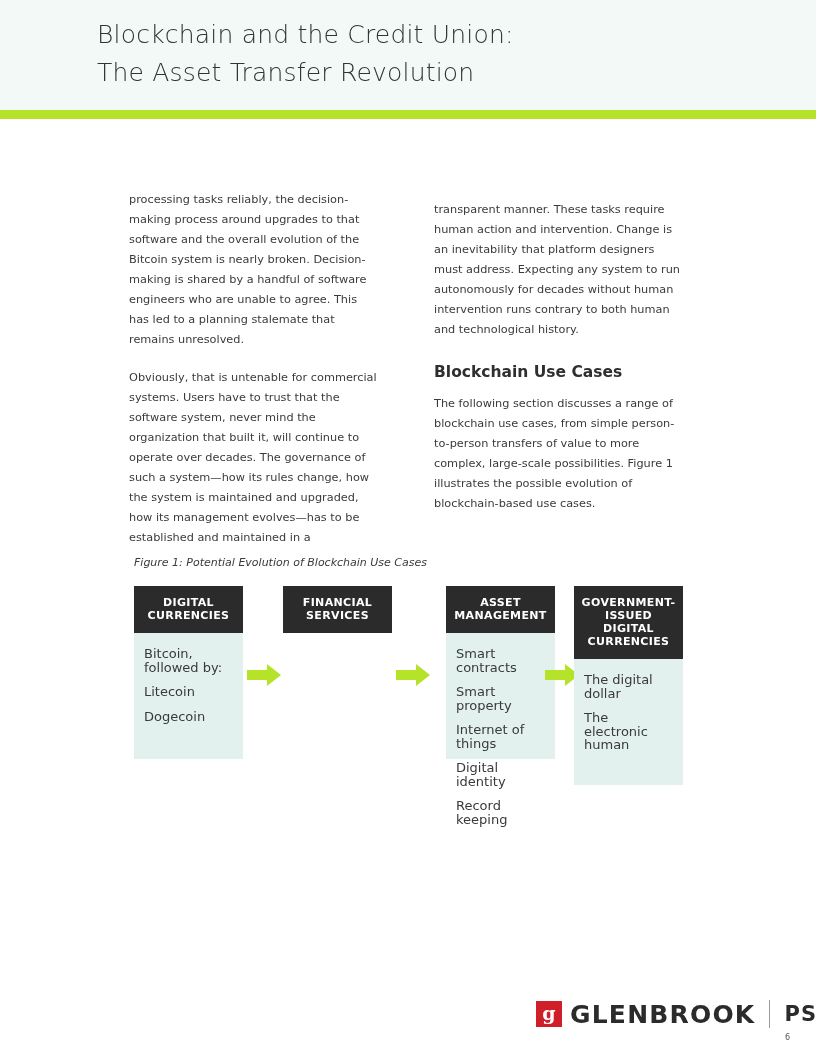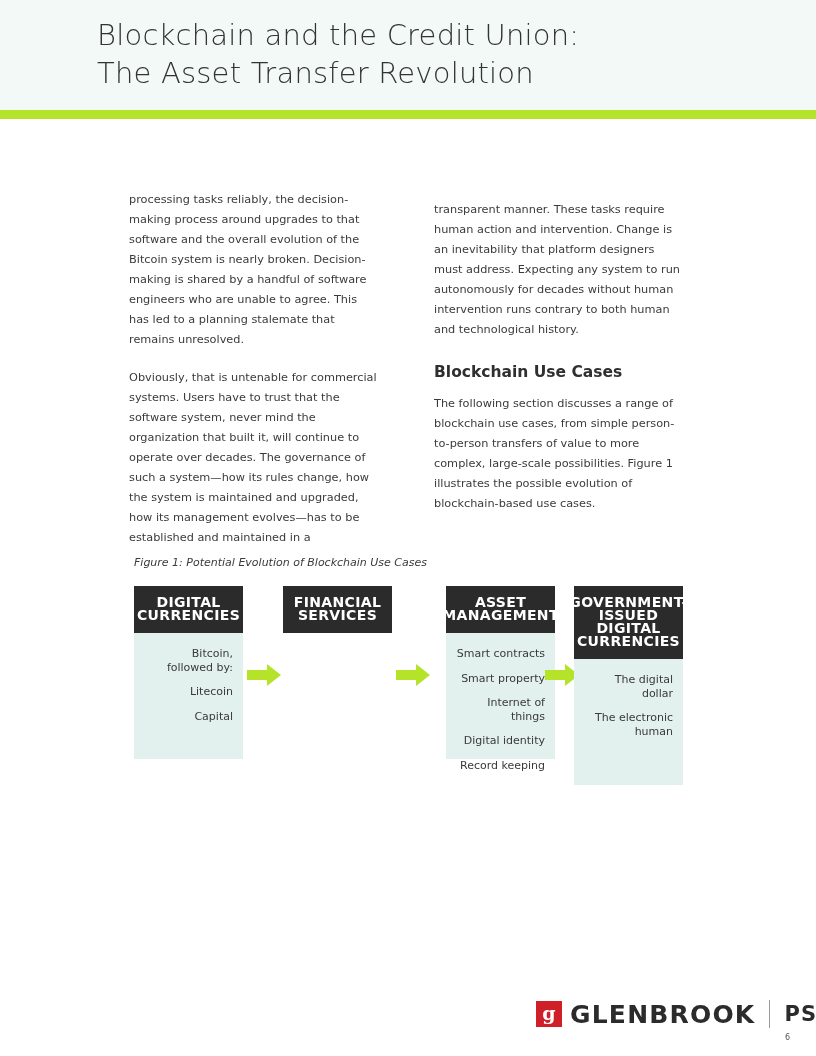--- a/index.html
+++ b/index.html
@@ -30,21 +30,21 @@
     height: 9px;
     background: #b4e32a;
   }
   #doc-title {
     position: absolute;
     left: 97px;
     top: 16px;
     width: 660px;
     font-family: "DejaVu Sans", sans-serif;
     font-weight: 300;
-    font-size: 29px;
+    font-size: 25px;
     line-height: 38px;
     color: #333333;
     letter-spacing: 0.2px;
   }
   #doc-title .line { display: block; }
 
   
   .col {
     position: absolute;
     font-family: "DejaVu Sans", sans-serif;
@@ -85,45 +85,44 @@
   }
   .fig-col {
     position: absolute;
     top: 0;
     width: 109px;
   }
   .fig-col-head {
     background: #2b2b2b;
     color: #ffffff;
     font-family: "DejaVu Sans", sans-serif;
-    font-size: 14px;
+    font-size: 11px;
     font-weight: 600;
     letter-spacing: 0.35px;
     text-align: center;
     padding: 10px 6px 11px 6px;
     line-height: 13px;
     min-height: 26px;
     box-sizing: border-box;
     display: flex;
     align-items: center;
     justify-content: center;
   }
   .fig-col-body {
     background: #e2f1ee;
     padding: 14px 10px 14px 10px;
     box-sizing: border-box;
     height: 126px;
   }
   .fig-item {
     font-family: "DejaVu Sans", sans-serif;
-    font-size: 11px;
+    font-size: 13px;
     color: #3a3a3a;
     line-height: 13.5px;
     margin-bottom: 11px;
-    text-align: right;
   }
   .fig-item:last-child { margin-bottom: 0; }
 
   .arrow {
     position: absolute;
     top: 78px;
     width: 34px;
     height: 22px;
   }
   .arrow svg { display: block; }
@@ -213,21 +212,21 @@
 
 <div id="figure-caption">Figure 1: Potential Evolution of Blockchain Use Cases</div>
 
 <div id="figure">
 
   <div class="fig-col" style="left:0px;">
     <div class="fig-col-head">DIGITAL CURRENCIES</div>
     <div class="fig-col-body">
       <div class="fig-item">Bitcoin, followed by:</div>
       <div class="fig-item">Litecoin</div>
-      <div class="fig-item">Capital</div>
+      <div class="fig-item">Dogecoin</div>
     </div>
   </div>
 
   <div class="arrow" style="left:113px;">
     <svg width="34" height="22" viewBox="0 0 34 22">
         <path d="M0 6 H20 V0 L34 11 L20 22 V16 H0 Z" fill="#b4e32a"></path>
       </svg>
   </div>
 
   <div class="fig-col" style="left:149px;">

